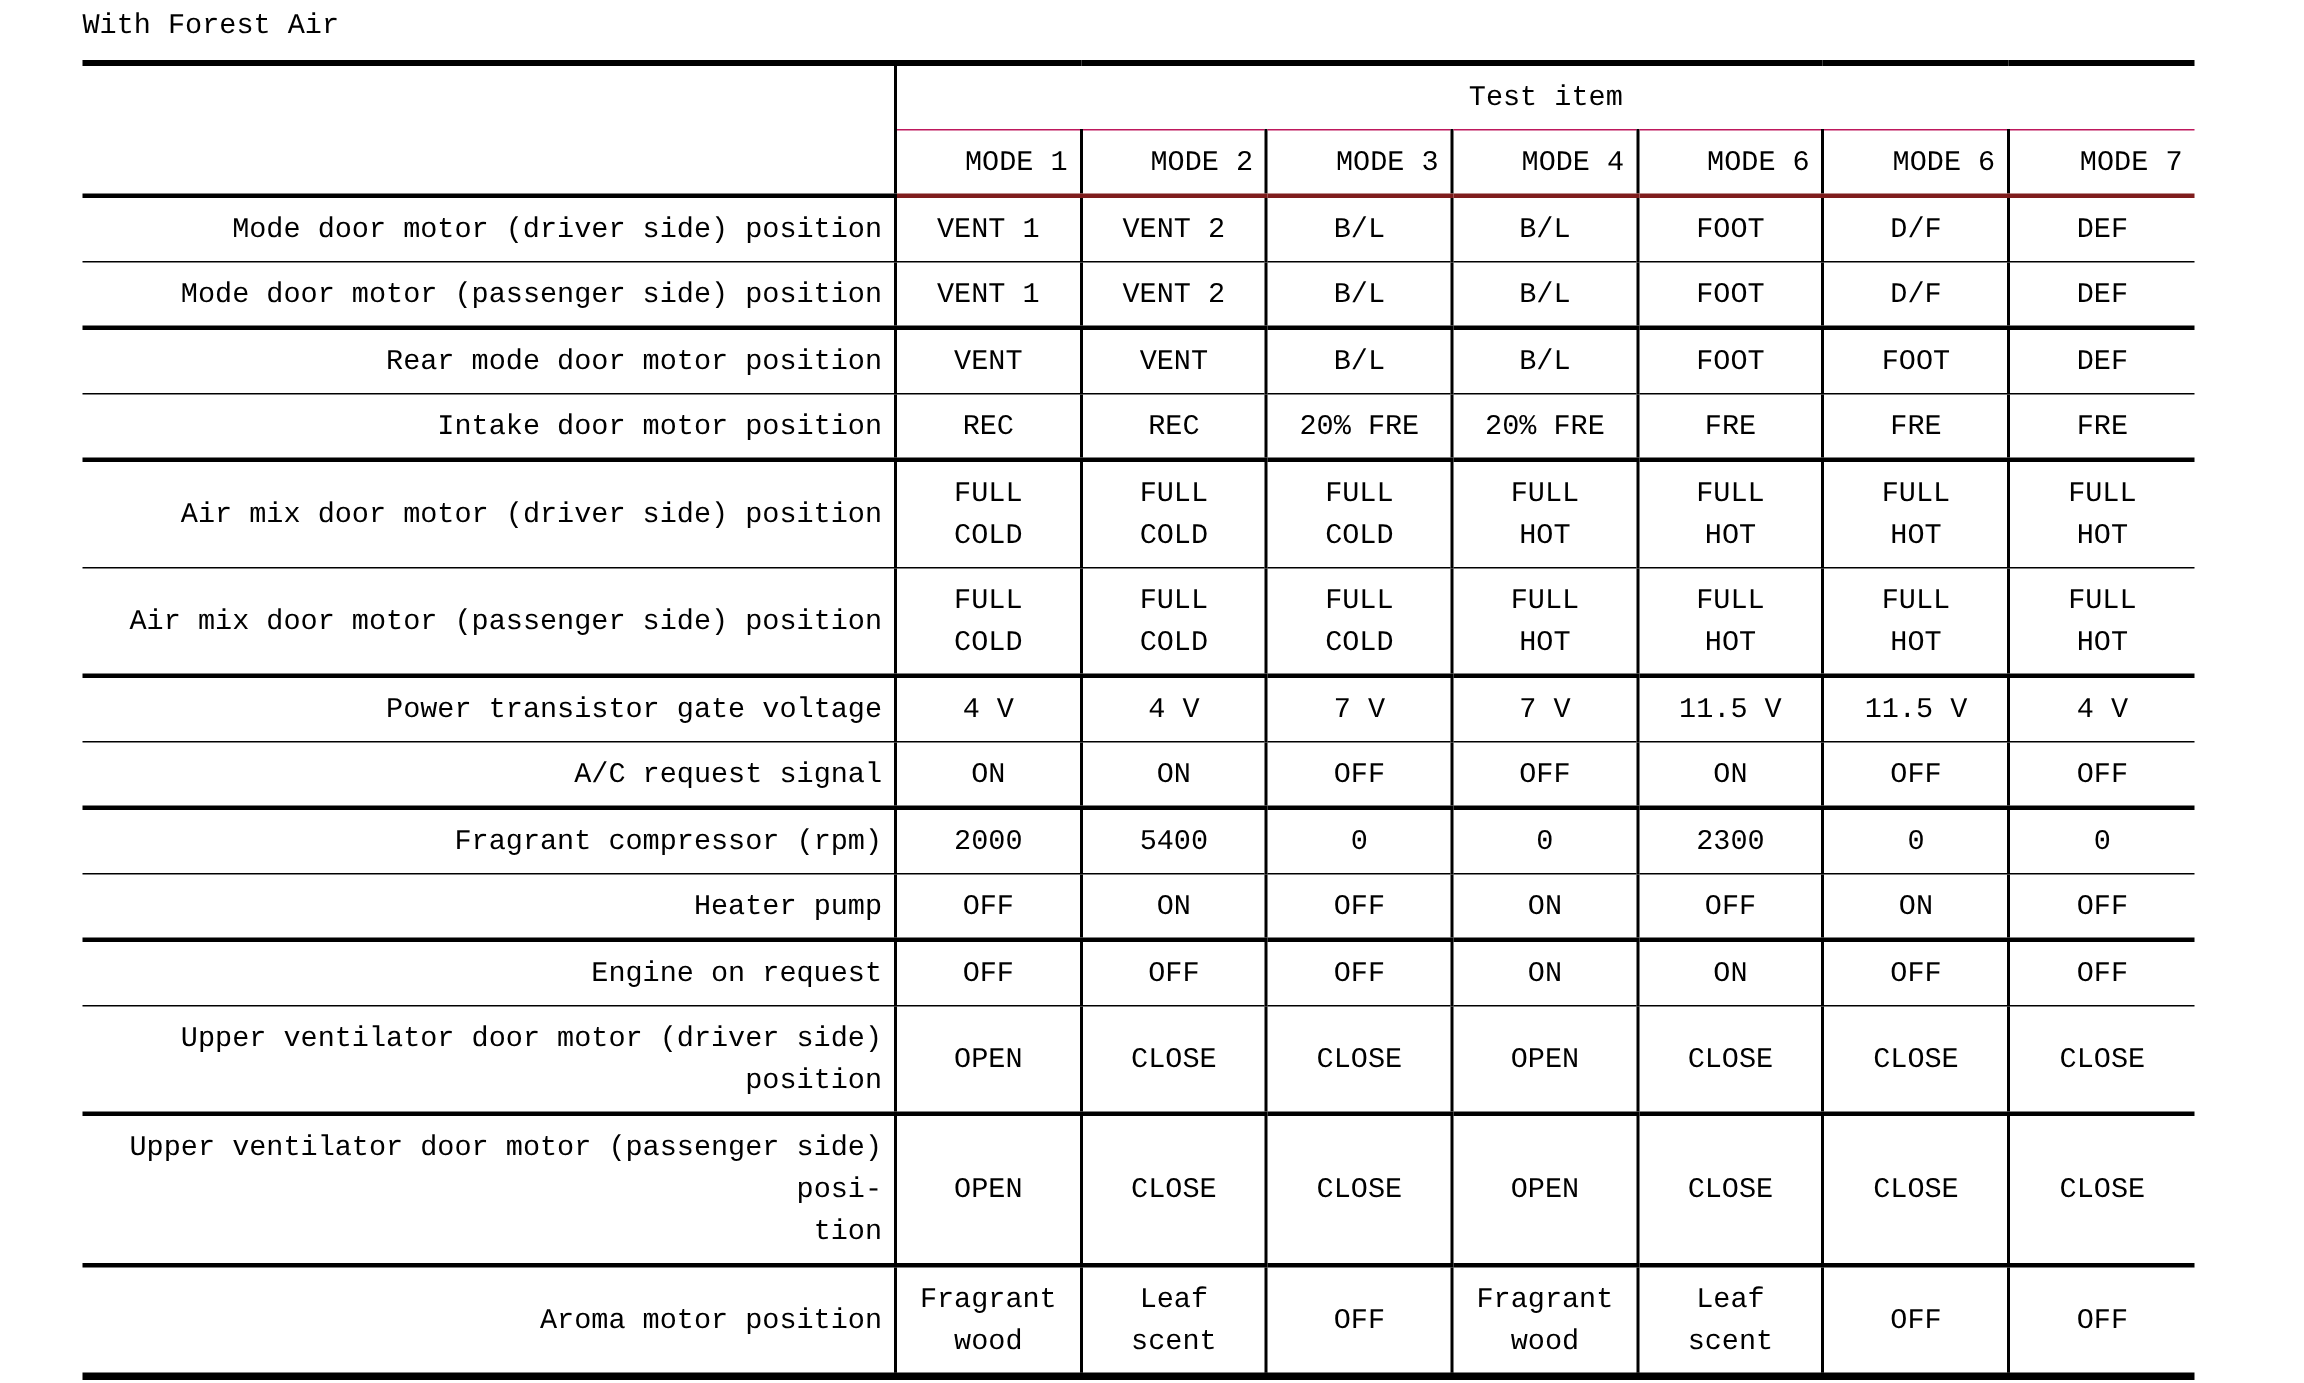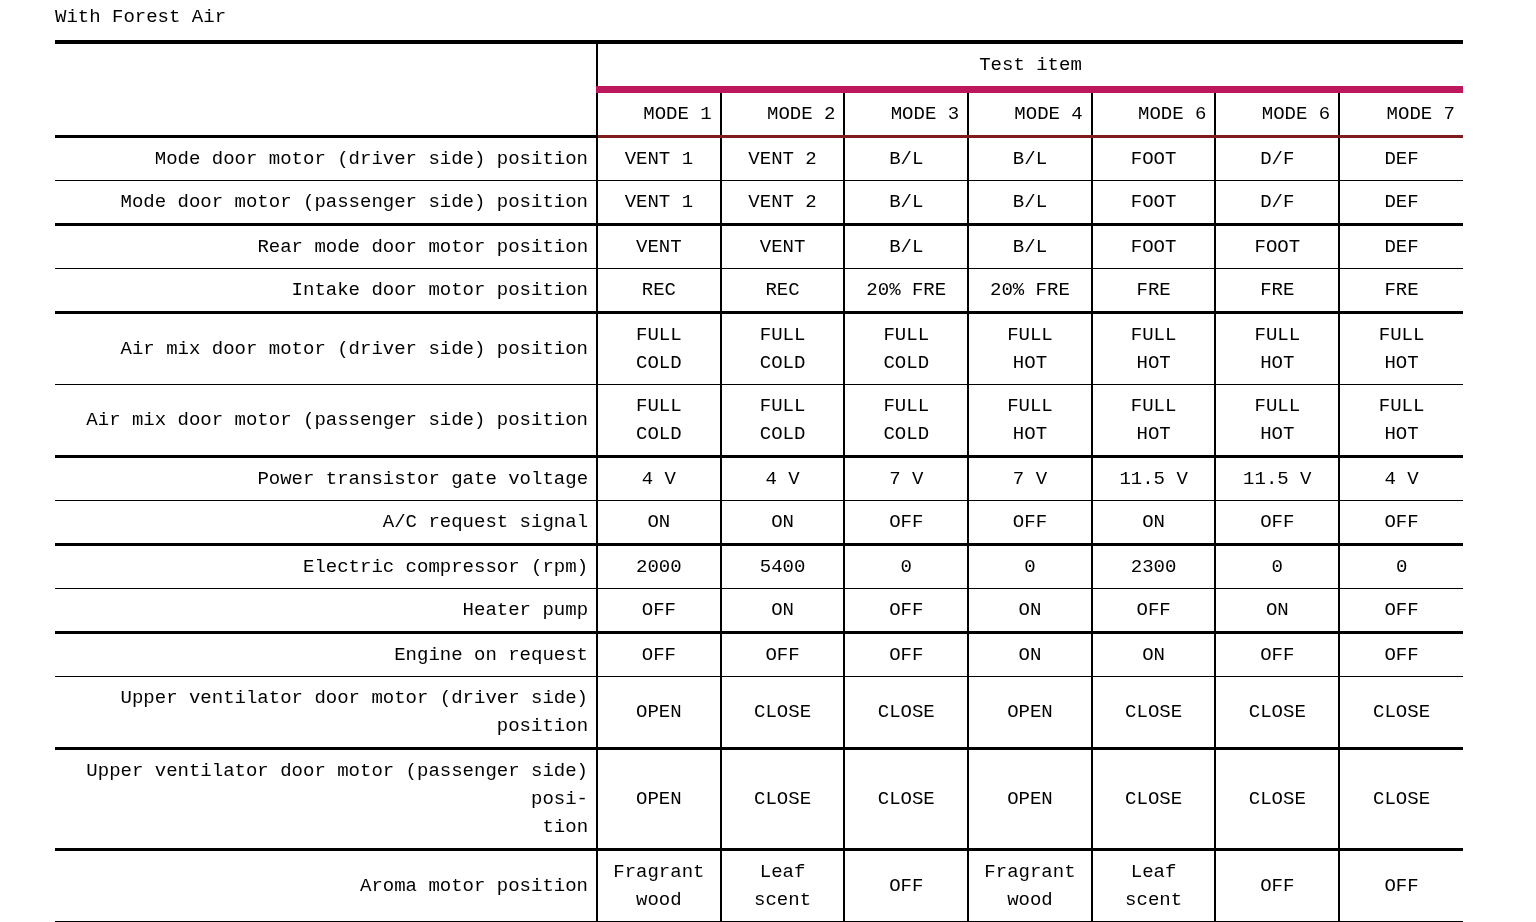--- a/index.html
+++ b/index.html
@@ -50,21 +50,21 @@
 
   
   .corner-cell {
     border-right: 2px solid #000;
     border-bottom: 3px solid #000;
   }
   .group-th {
     height: 44px;
     vertical-align: middle;
     border-left: 2px solid #000;
-    border-bottom: 7px solid #be185d;
+    border-bottom: 1px solid #be185d;
   }
   .mode-th {
     height: 42px;
     text-align: right;
     vertical-align: middle;
     border-left: 2px solid #000;
     border-bottom: 3px solid #7f1d1d;
   }
 
   
@@ -207,21 +207,21 @@
           <td class="label-cell">A/C request signal</td>
           <td class="value-cell">ON</td>
           <td class="value-cell">ON</td>
           <td class="value-cell">OFF</td>
           <td class="value-cell">OFF</td>
           <td class="value-cell">ON</td>
           <td class="value-cell">OFF</td>
           <td class="value-cell">OFF</td>
         </tr>
         <tr class="sep-thin">
-          <td class="label-cell">Electric compressor (rpm)</td>
+          <td class="label-cell">Fragrant compressor (rpm)</td>
           <td class="value-cell">2000</td>
           <td class="value-cell">5400</td>
           <td class="value-cell">0</td>
           <td class="value-cell">0</td>
           <td class="value-cell">2300</td>
           <td class="value-cell">0</td>
           <td class="value-cell">0</td>
         </tr>
         <tr class="sep-thick">
           <td class="label-cell">Heater pump</td>

